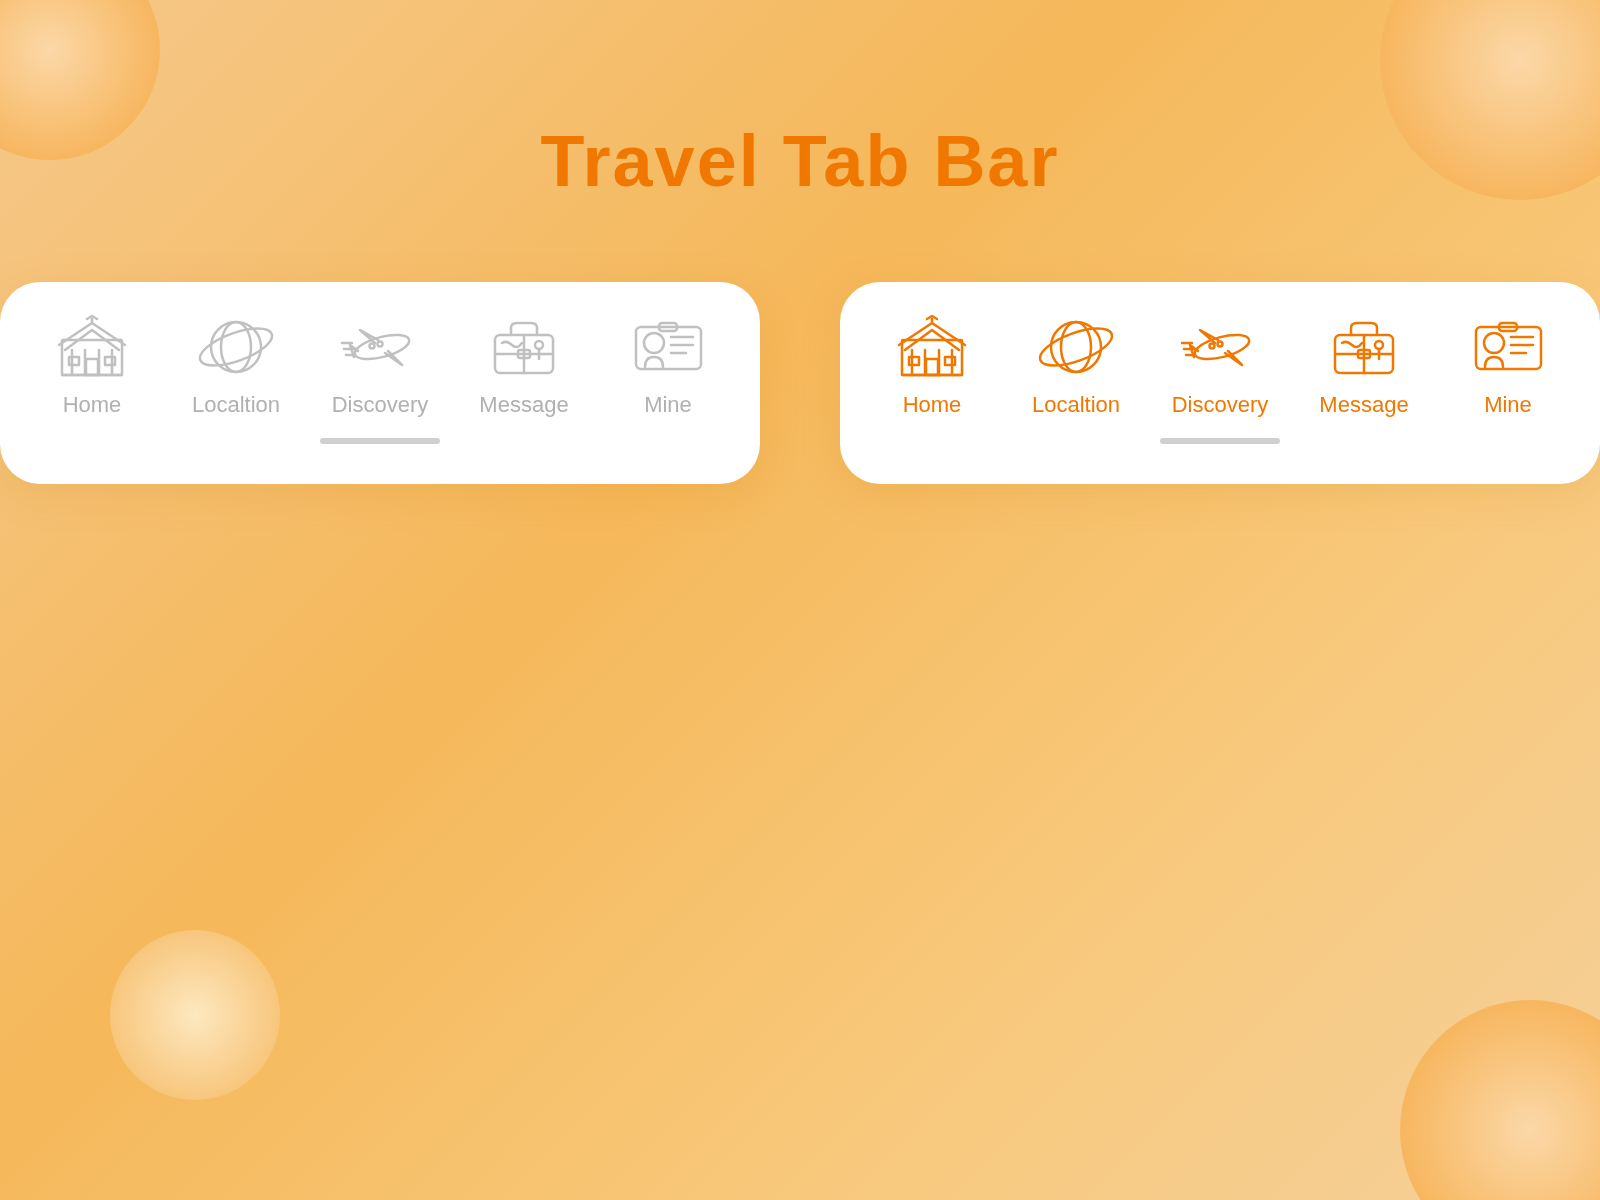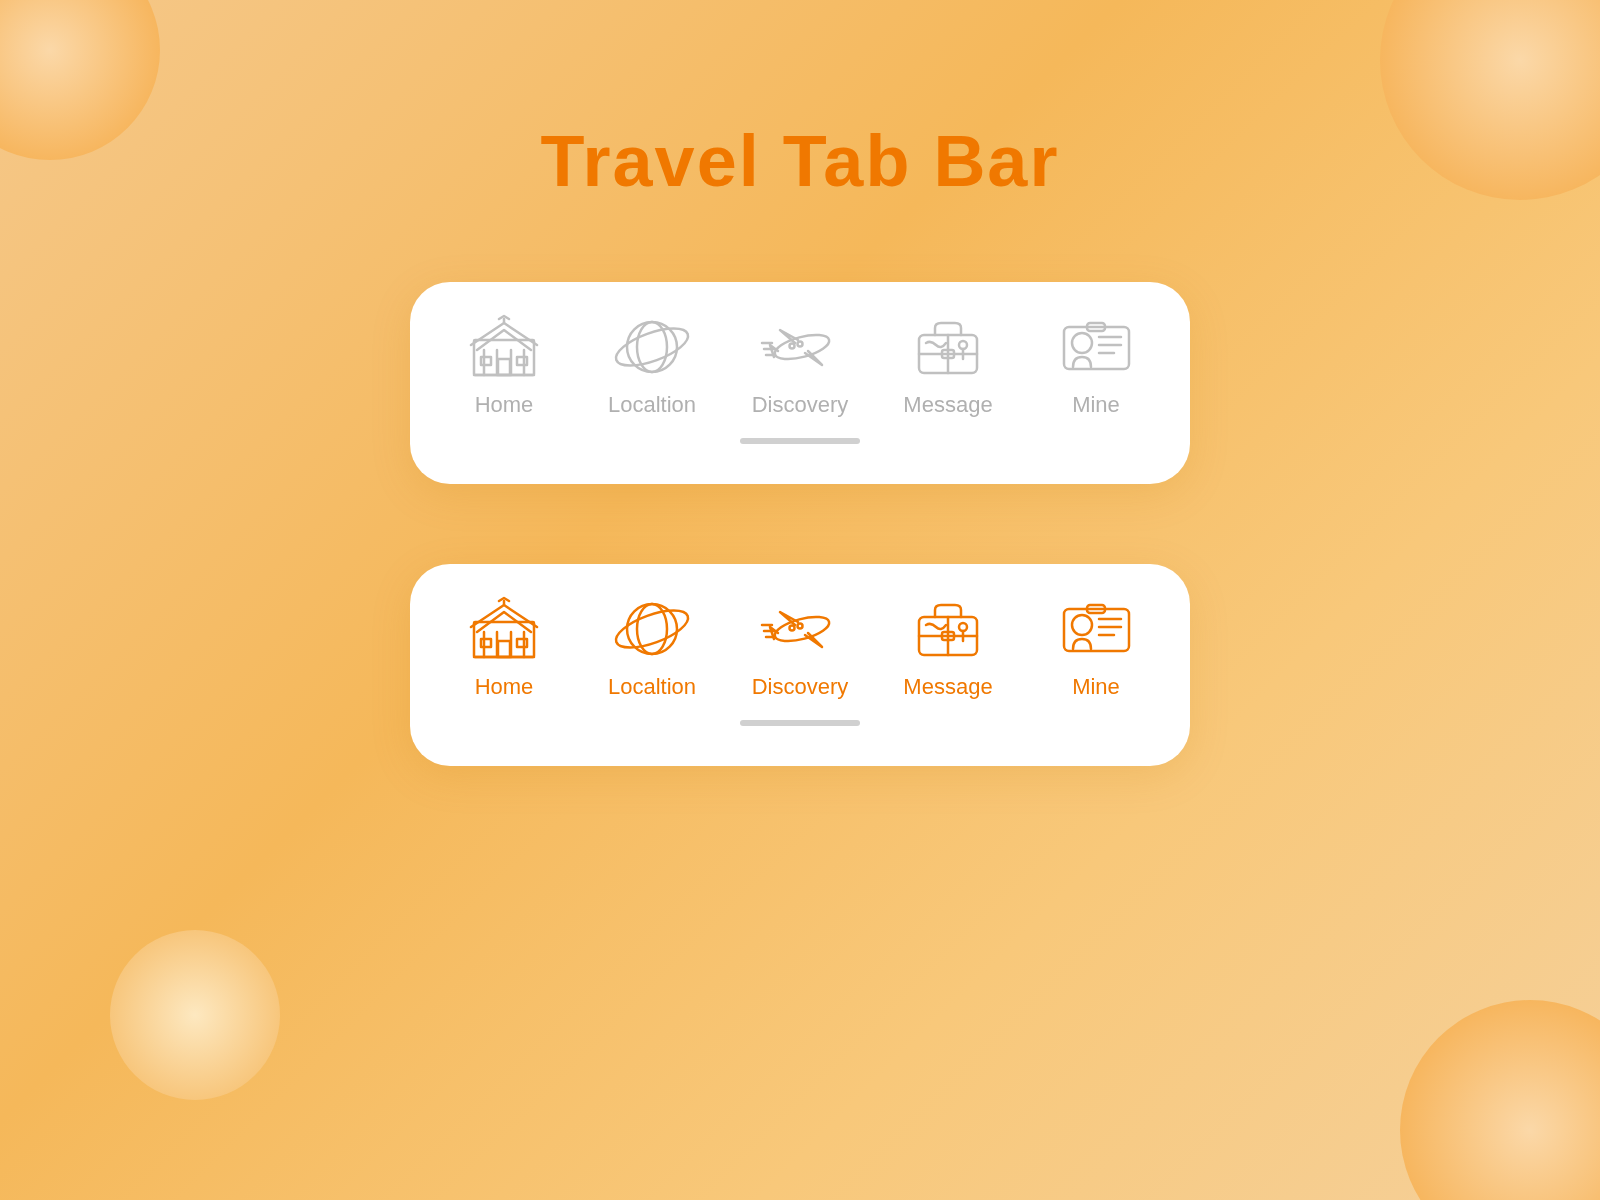--- a/index.html
+++ b/index.html
@@ -46,21 +46,21 @@
       font-size: 72px;
       font-weight: 800;
       color: #f07800;
       padding-top: 120px;
       letter-spacing: 2px;
     }
 
     
     .tab-bars {
       display: flex;
-      flex-direction: column;
+      flex-direction: row;
       align-items: center;
       gap: 80px;
       margin-top: 80px;
     }
 
     
     .tab-bar {
       background: white;
       border-radius: 40px;
       width: 780px;

